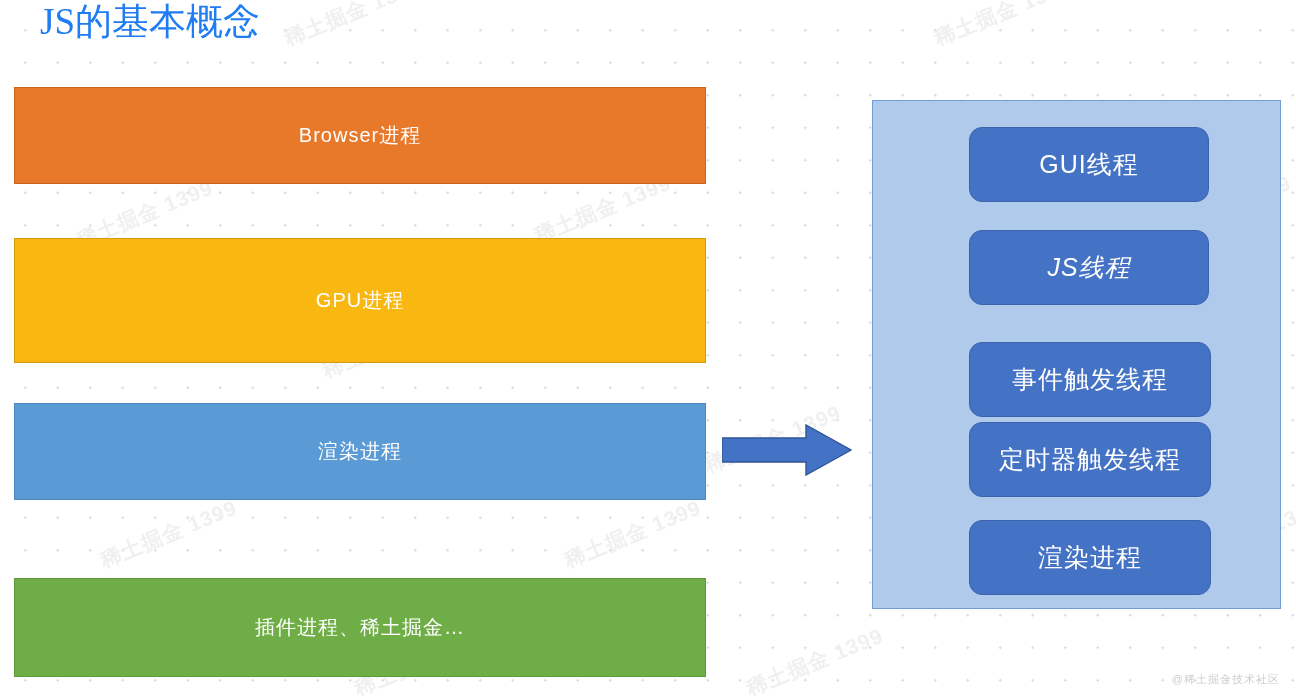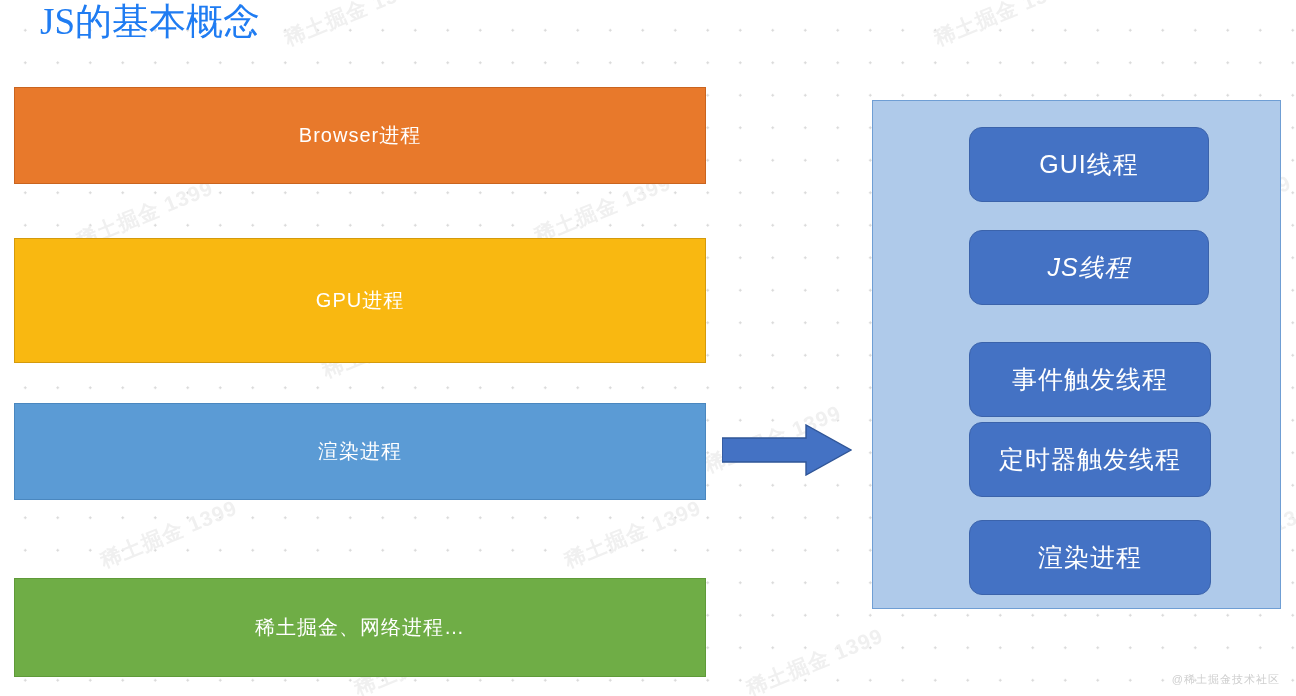--- a/index.html
+++ b/index.html
@@ -156,21 +156,21 @@
   <div class="proc proc-0">
     <span>Browser进程</span>
   </div>
   <div class="proc proc-1">
     <span>GPU进程</span>
   </div>
   <div class="proc proc-2">
     <span>渲染进程</span>
   </div>
   <div class="proc proc-3">
-    <span>稀土掘金、网络进程…</span>
+    <span>插件进程、稀土掘金…</span>
   </div>
 
   <svg id="arrow" viewBox="0 0 130 52">
     <polygon points="0,14 84,14 84,1 129,26 84,51 84,38 0,38" fill="#4472C4" stroke="#2f5597" stroke-width="1.4" stroke-linejoin="miter"></polygon>
   </svg>
 
   <div id="thread-panel">
     <div class="thread th-0">
       <span>GUI线程</span>
     </div>

